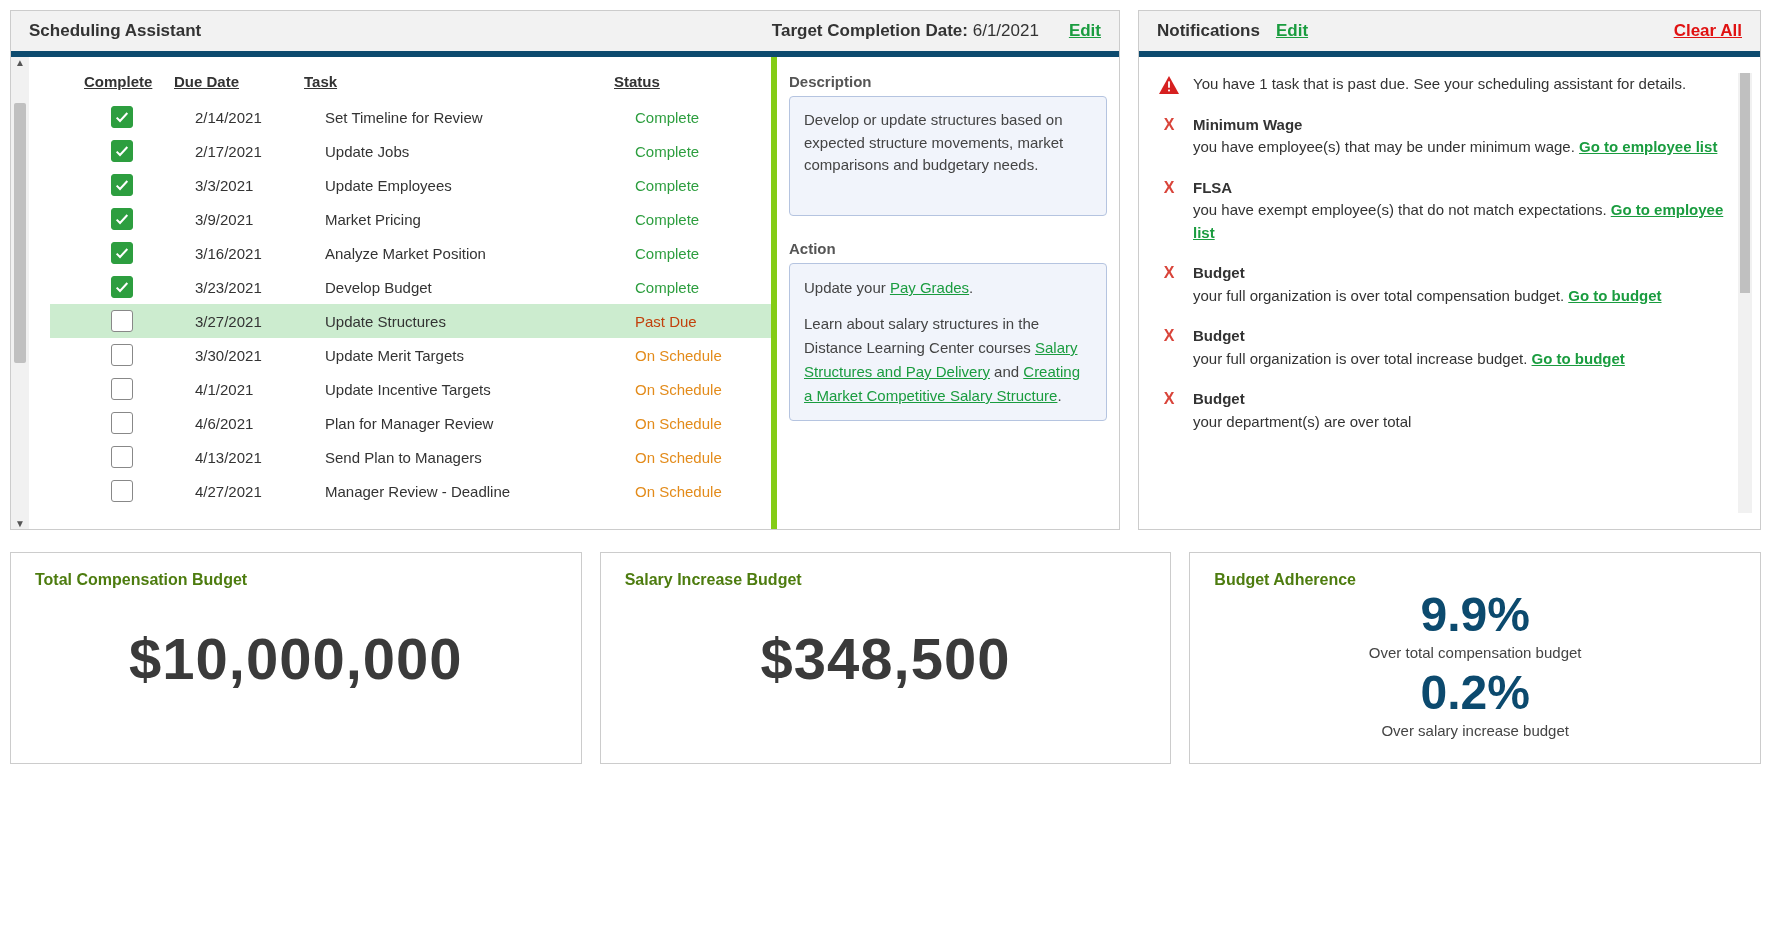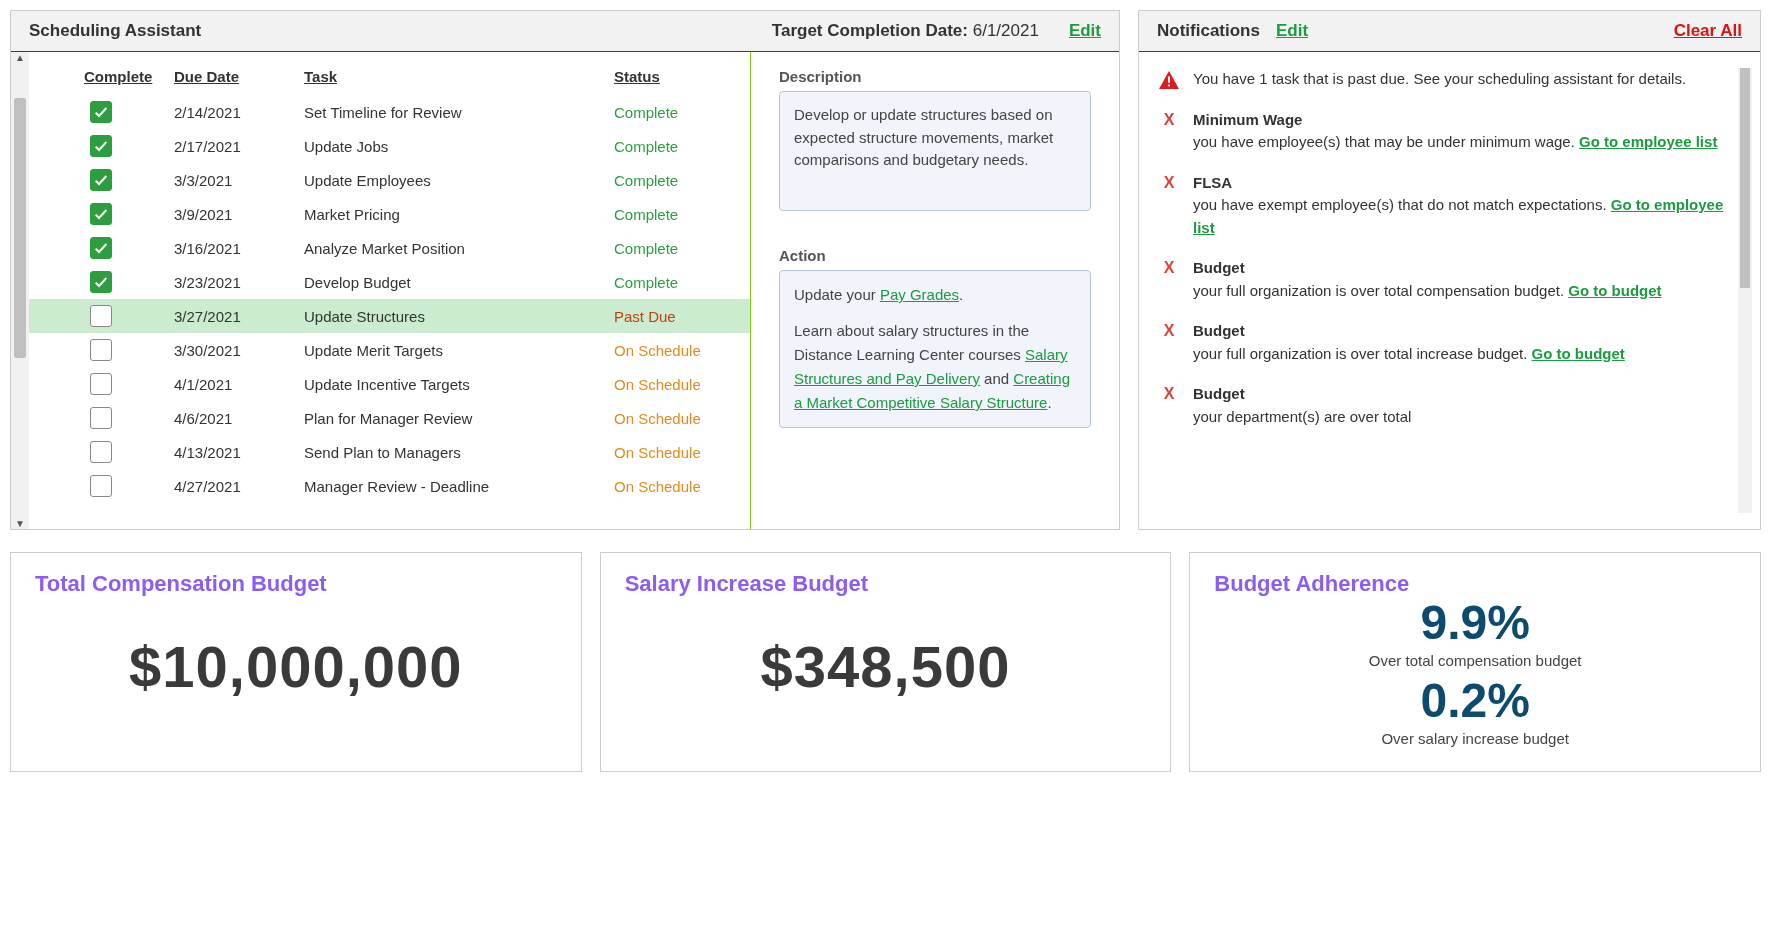--- a/index.html
+++ b/index.html
@@ -8,45 +8,45 @@
     padding: 10px;
     font-family: "Segoe UI", Arial, sans-serif;
     background: #fff;
     color: #333;
     font-size: 15px;
   }
   .row1 { display: flex; gap: 18px; }
   .panel { border: 1px solid #ccc; background: #fff; }
   .panel-header {
     background: #f2f2f2;
-    border-bottom: 1px solid #0c4a6e;
+    border-bottom: 6px solid #0c4a6e;
     padding: 10px 18px;
     display: flex;
     align-items: center;
     justify-content: space-between;
     font-size: 17px;
   }
   .panel-title { font-weight: 700; color: #333; }
   .edit-link { color: #1a9c3f; font-weight: 700; text-decoration: underline; cursor: pointer; }
   .clear-link { color: #e01212; font-weight: 600; text-decoration: underline; cursor: pointer; }
   .sched-panel { flex: 0 0 1110px; display: flex; flex-direction: column; height: 520px; }
   .sched-header-left { display:flex; align-items:center; gap:30px; flex:1; }
   .sched-header-right { display:flex; align-items:center; gap:30px; }
   .target-date { font-weight:400; }
   .target-label { font-weight:700; }
   .sched-body { flex:1; display:flex; overflow:hidden; }
   .task-side { flex: 0 0 730px; display:flex; position:relative; }
-  .desc-side { flex:1; border-left:1px solid #84cc16; padding:16px 28px; }
+  .desc-side { flex:1; border-left:6px solid #84cc16; padding:16px 12px; }
   .tbl-wrap { flex:1; overflow-y:auto; padding-top:16px; position:relative; }
   .col-heads { display:flex; padding: 0 16px 0 55px; font-weight:700; text-decoration: underline; color:#333; margin-bottom:10px; }
   .ch-complete { width: 90px; }
   .ch-due { width: 130px; }
   .ch-task { width: 310px; }
   .ch-status { width: 120px; }
-  .task-row { display:flex; align-items:center; padding: 6px 16px 6px 55px; }
+  .task-row { display:flex; align-items:center; padding: 6px 16px 6px 55px; margin-left: 21px; }
   .task-row.highlight { background: #cceccf; }
   .cell-complete { width: 90px; display:flex; justify-content:flex-start; padding-left:6px; }
   .cell-due { width:130px; }
   .cell-task { width:310px; }
   .cell-status { width:120px; }
   .st-complete { color:#2d9e3f; }
   .st-past { color:#c2410c; }
   .st-on { color:#e38b1a; }
   .chk { width:22px; height:22px; border:1px solid #888; border-radius:3px; background:#fff; display:flex; align-items:center; justify-content:center; cursor:pointer; }
   .chk.checked { background:#2d9e3f; border-color:#2d9e3f; }
@@ -57,21 +57,21 @@
   .scroll-stub.left .thumb{ margin-top:35px; height:260px; }
   .scroll-stub .arrow { font-size:10px; color:#555; text-align:center; }
   .desc-heading { font-weight:600; color:#555; margin-bottom:6px; }
   .desc-box {
     border:1px solid #b5c4e0;
     background:#f1f4fb;
     border-radius:4px;
     padding:12px 14px;
     color:#444;
     line-height:1.5;
-    margin-bottom:36px;
+    margin-bottom:24px;
     min-height:120px;
   }
   .action-box {
     border:1px solid #b5c4e0;
     background:#f1f4fb;
     border-radius:4px;
     padding:12px 14px;
     color:#444;
     line-height:1.6;
   }
@@ -84,21 +84,21 @@
   .notif-icon { flex:0 0 24px; display:flex; justify-content:center; padding-top:2px; }
   .warn-tri { width:22px; height:20px; }
   .redx { color:#d9443a; font-weight:700; font-size:16px; }
   .notif-text { flex:1; line-height:1.5; }
   .notif-title { font-weight:700; }
   .notif-scroll { width:14px; background:#f1f1f1; margin-left:4px; position:relative; }
   .notif-scroll .thumb { position:absolute; top:0; left:2px; width:10px; height:220px; background:#c0c0c0; }
 
   .row2 { display:flex; gap:18px; margin-top:22px; }
   .card { border:1px solid #ccc; padding:18px 24px; flex:1; }
-  .card-title { font-weight:700; color:#8b5cf6; font-size:22px; }
+  .card-title { font-weight:700; color:#4d7c0f; font-size:16px; }
   .big-money { font-size:58px; font-weight:800; color:#3a3a3a; text-align:center; margin-top:36px; letter-spacing:1px; }
   .adh-wrap { text-align:center; }
   .adh-pct { font-size:48px; font-weight:800; color:#0c4a6e; line-height:1.1; }
   .adh-sub { color:#444; font-size:15px; margin-bottom:6px; margin-top:2px; }
 </style>
 </head>
 <body>
 
 <div class="row1">
 

